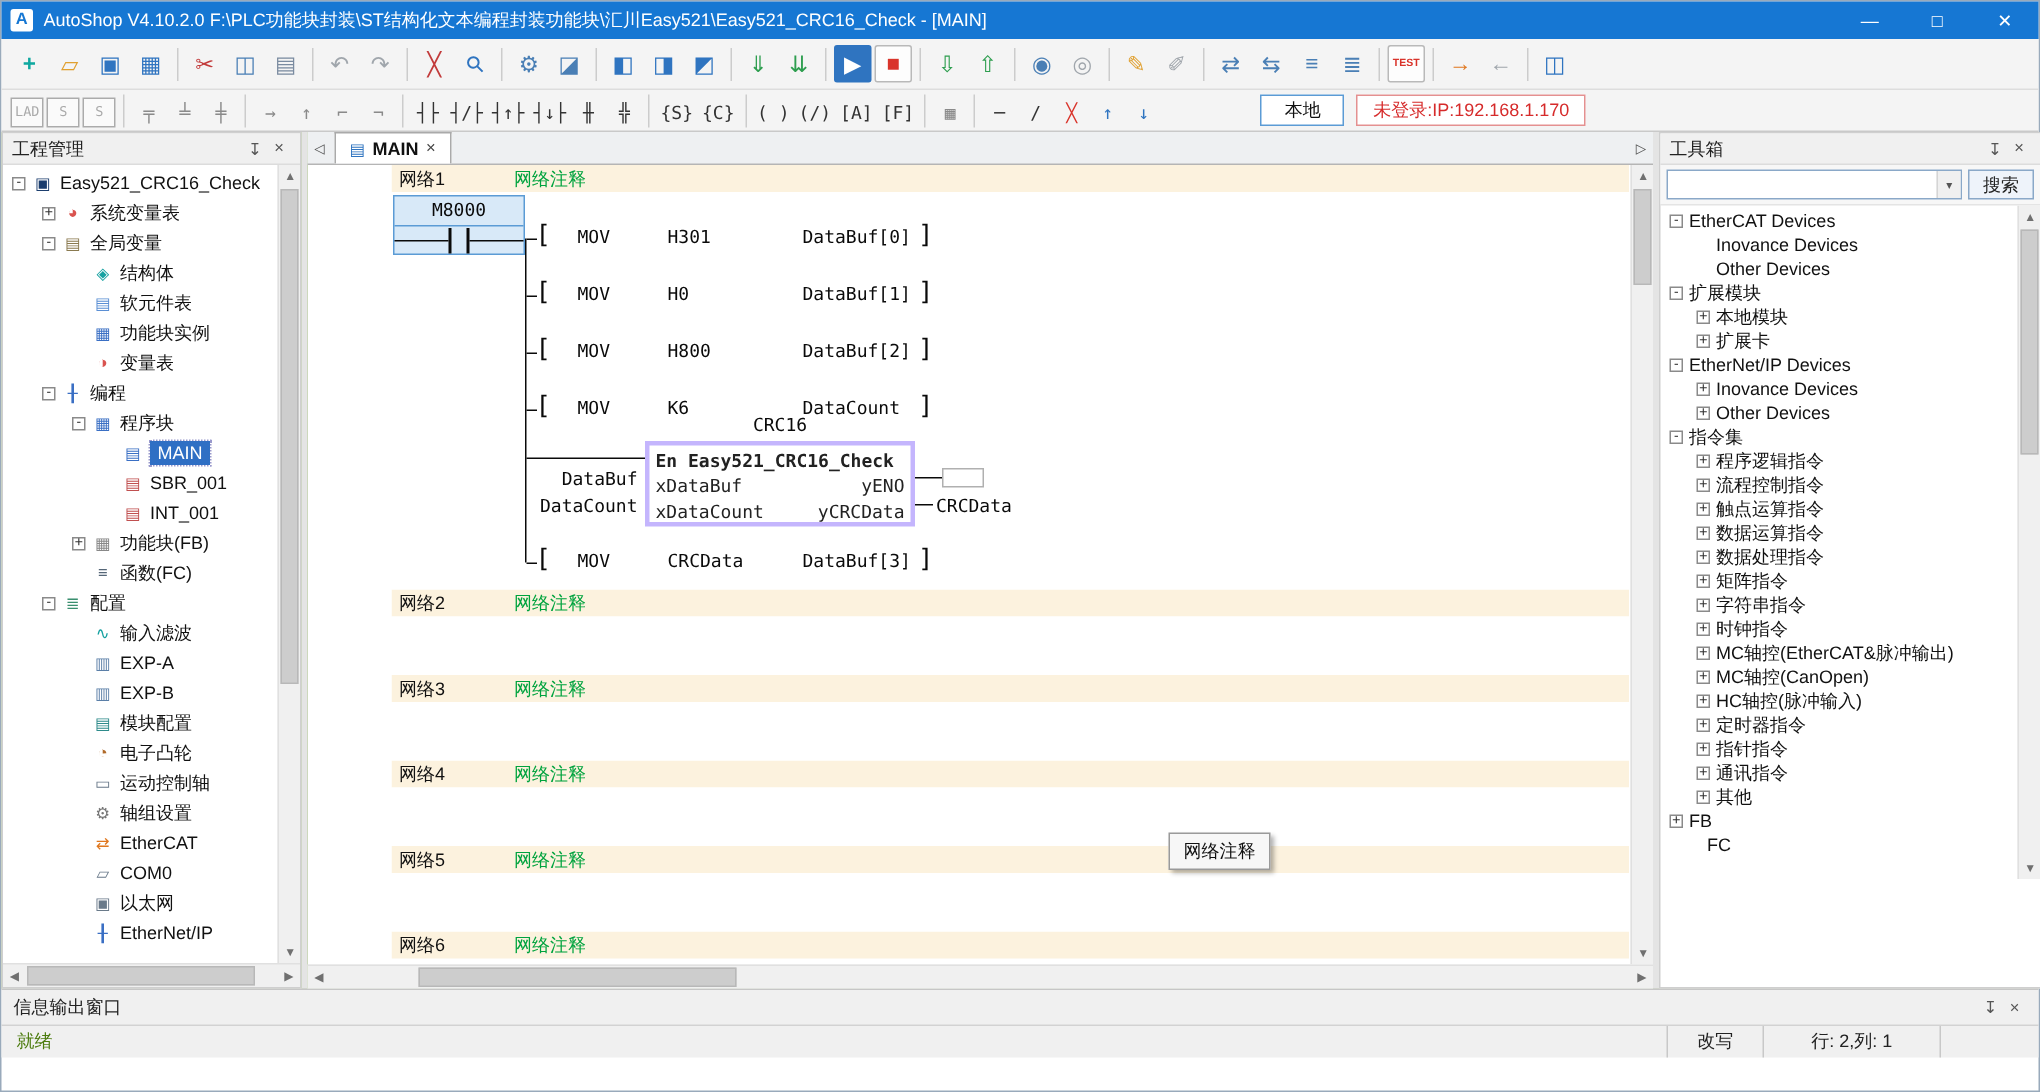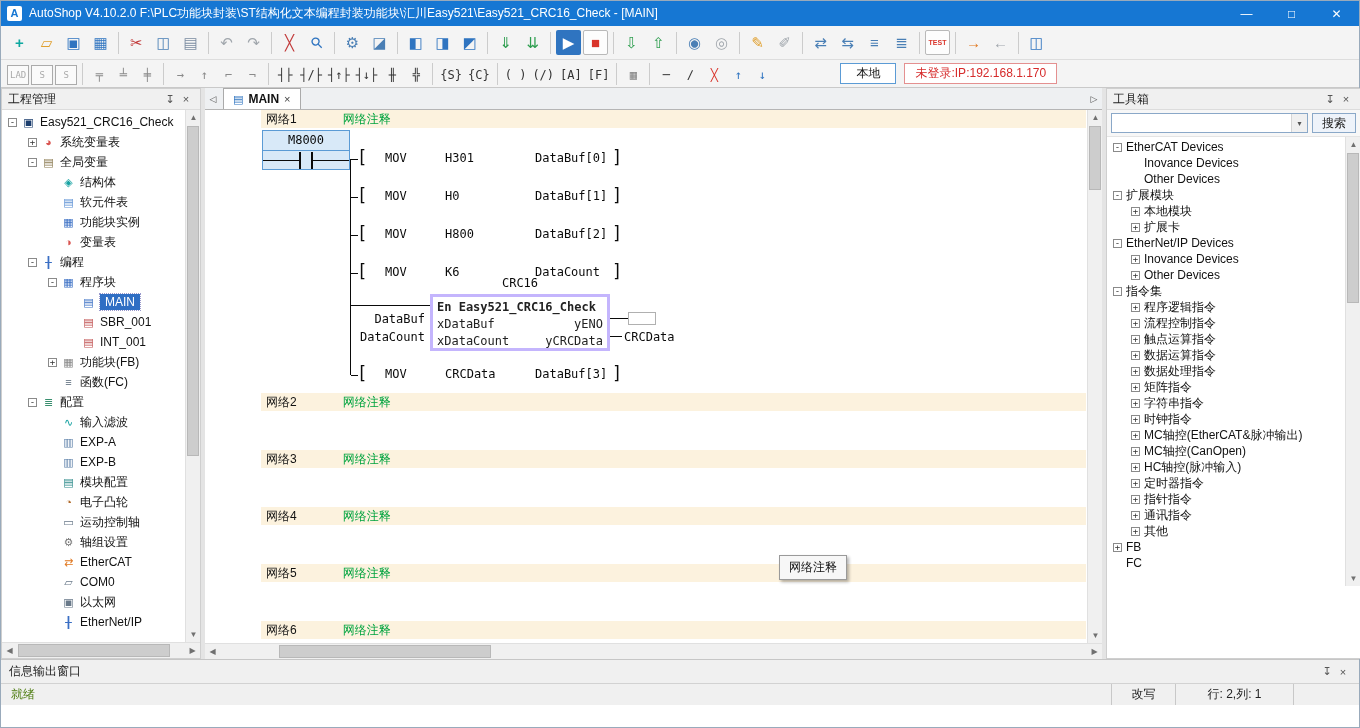--- a/index.html
+++ b/index.html
@@ -579,21 +579,21 @@
               <span class="lbl">通讯指令</span>
             </div>
             <div class="rt-row" style="padding-left: 24px;">
               <span class="exp">+</span>
               <span class="lbl">其他</span>
             </div>
             <div class="rt-row" style="padding-left: 6px;">
               <span class="exp">+</span>
               <span class="lbl">FB</span>
             </div>
-            <div class="rt-row" style="padding-left: 6px;">
+            <div class="rt-row" style="padding-left: 18px;">
               <span class="exp-sp"></span>
               <span class="lbl">FC</span>
             </div>
           </div>
         <div class="vscroll">
           <div class="sarrow" style="top:0;left:0">▲</div>
           <div class="vthumb" style="top:16px;height:150px"></div>
           <div class="sarrow" style="bottom:0;left:0">▼</div>
         </div>
       </div>

